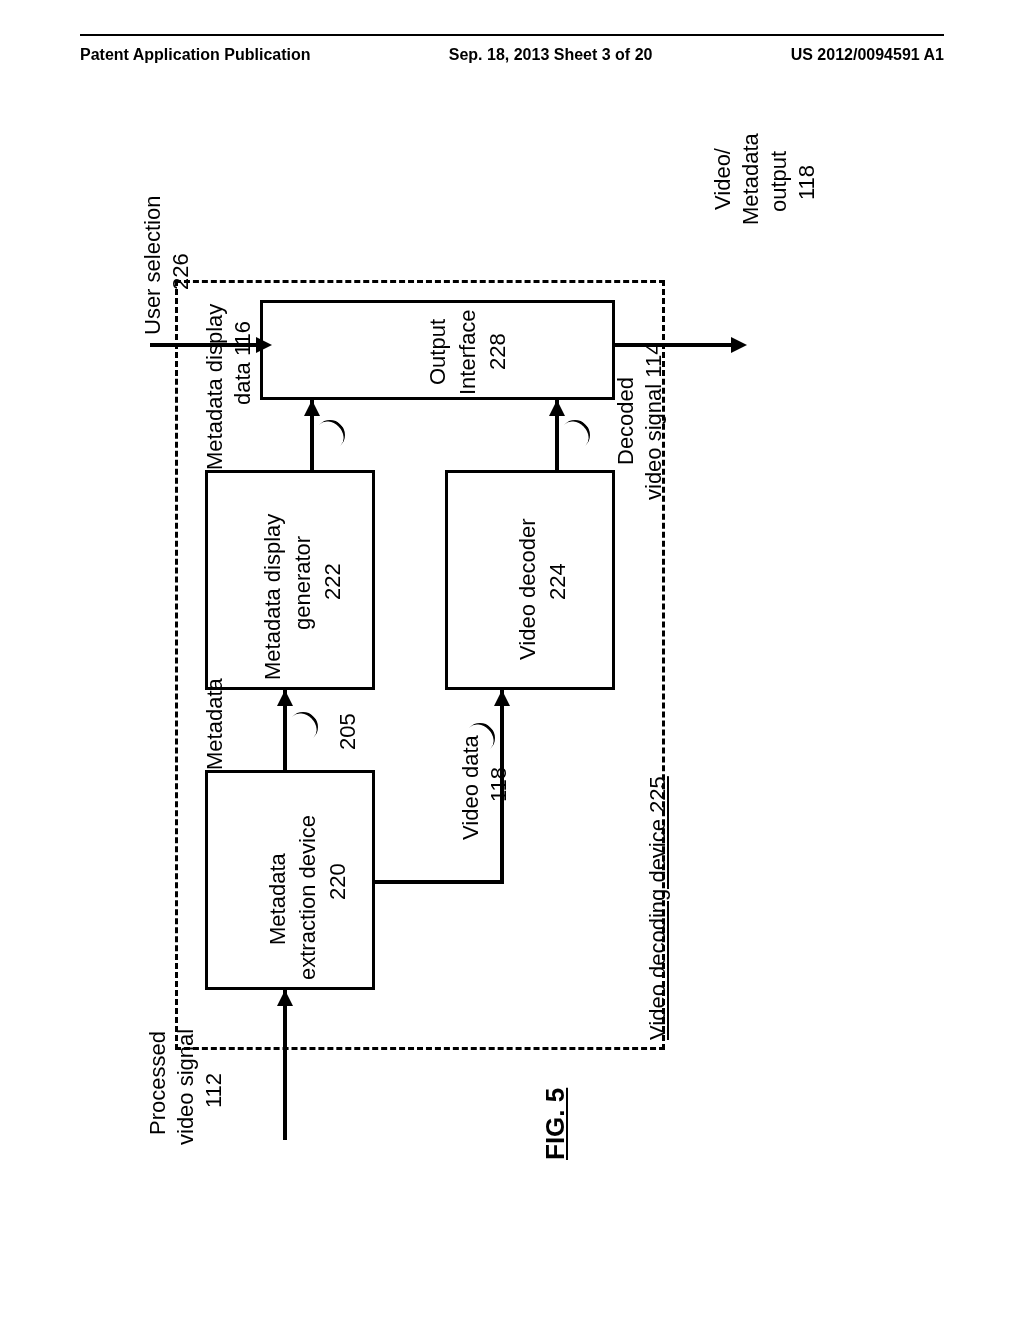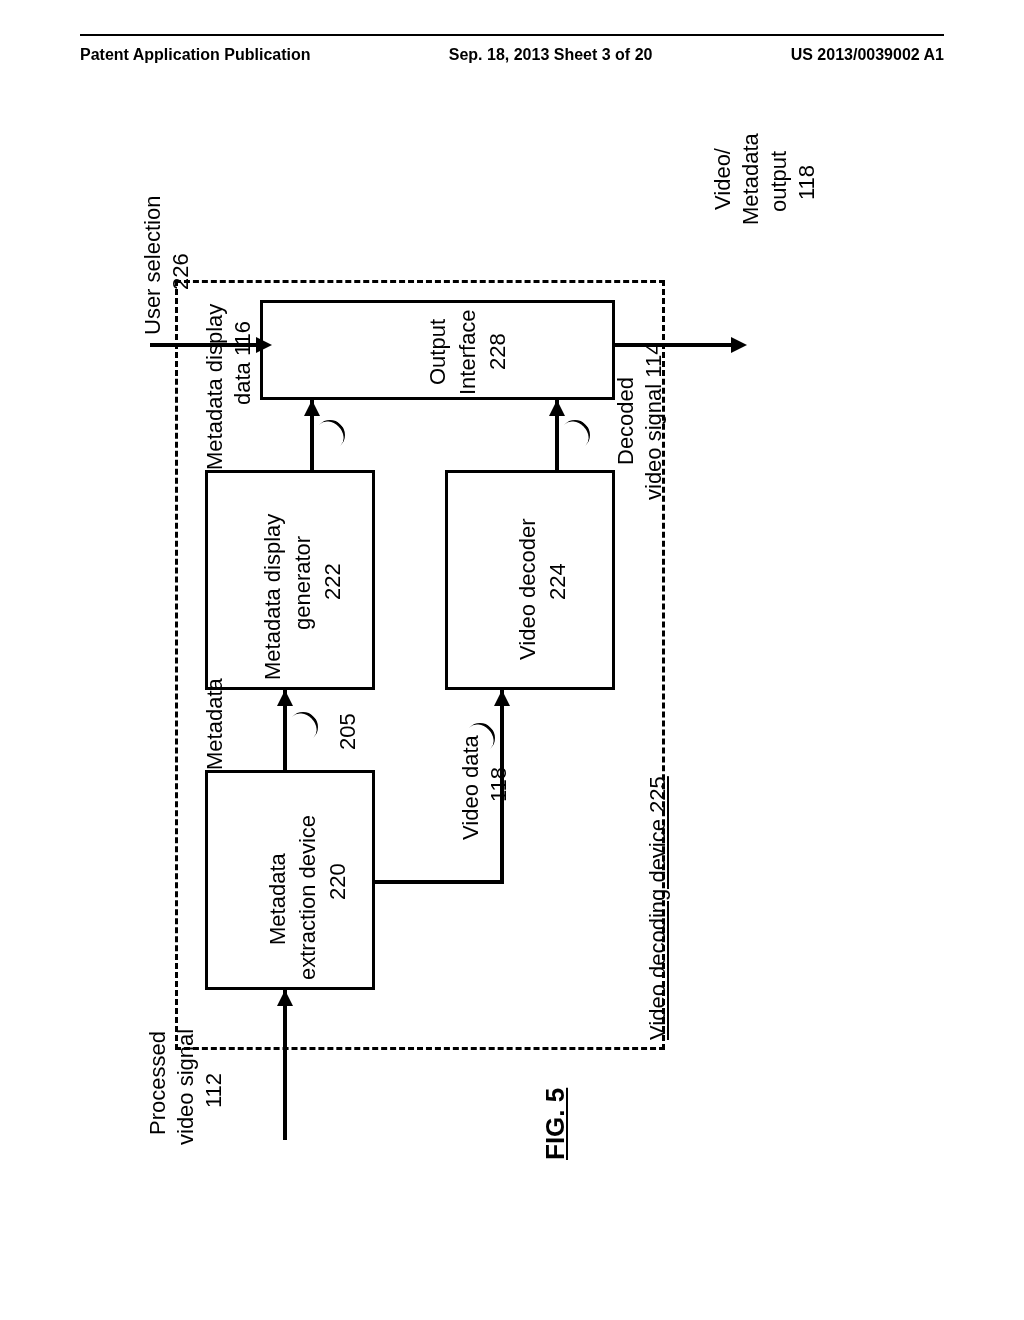--- a/index.html
+++ b/index.html
@@ -41,21 +41,21 @@
 </head>
 <body>
 
 <div class="page">
 
   <div class="header">
     <hr class="hr">
     <div class="header-row">
       <span>Patent Application Publication</span>
       <span>Sep. 18, 2013  Sheet 3 of 20</span>
-      <span>US 2013/0039002 A1</span>
+      <span>US 2012/0094591 A1</span>
     </div>
   </div>
 
   <div class="canvas">
 
     <div class="dashed" style="left:175px; top:280px; width:490px; height:770px;"></div>
 
     <span class="rot" style="left:645px; top:1040px; text-decoration: underline;">Video decoding device 225</span>
 
     <div class="box" style="left:205px; top:770px; width:170px; height:220px;"></div>

